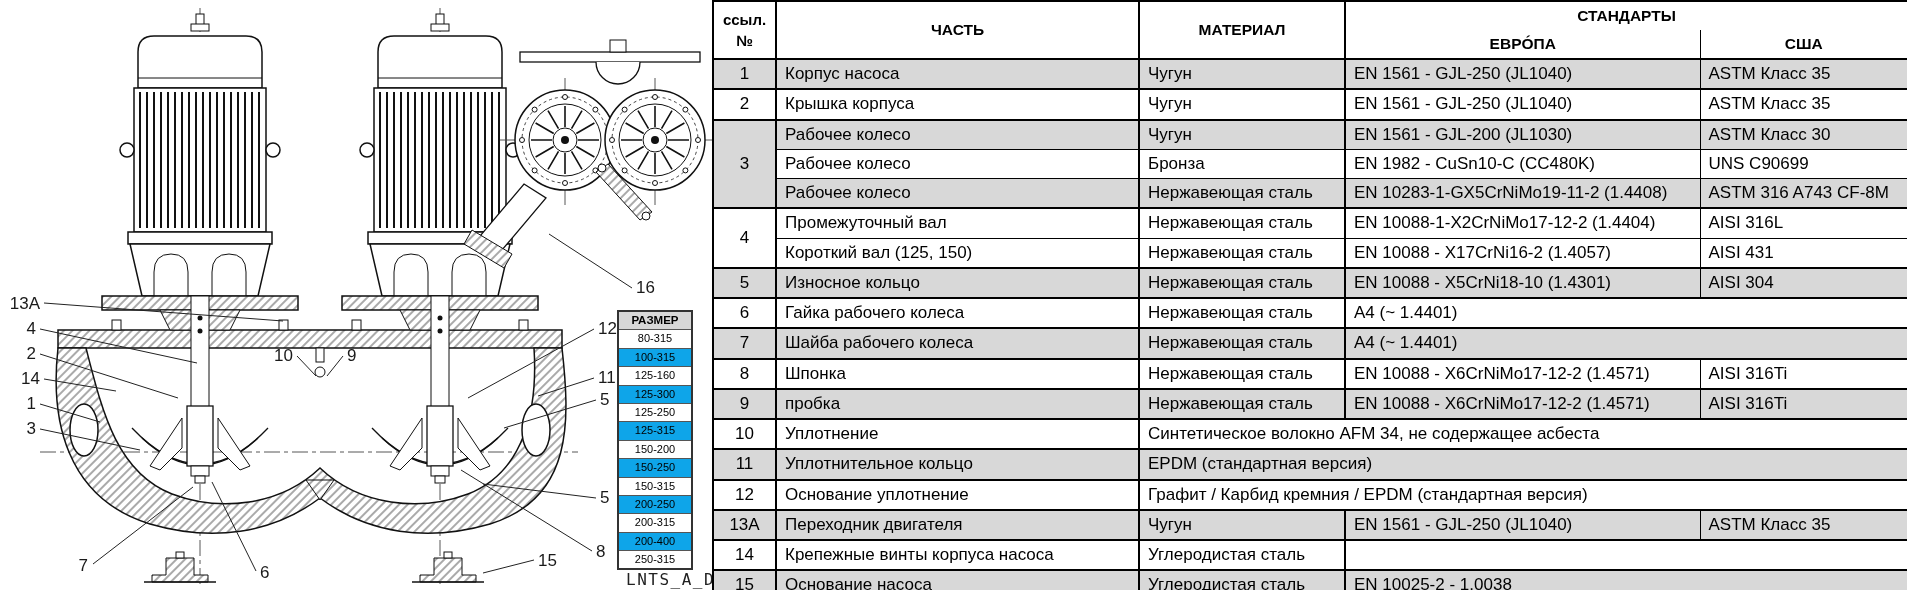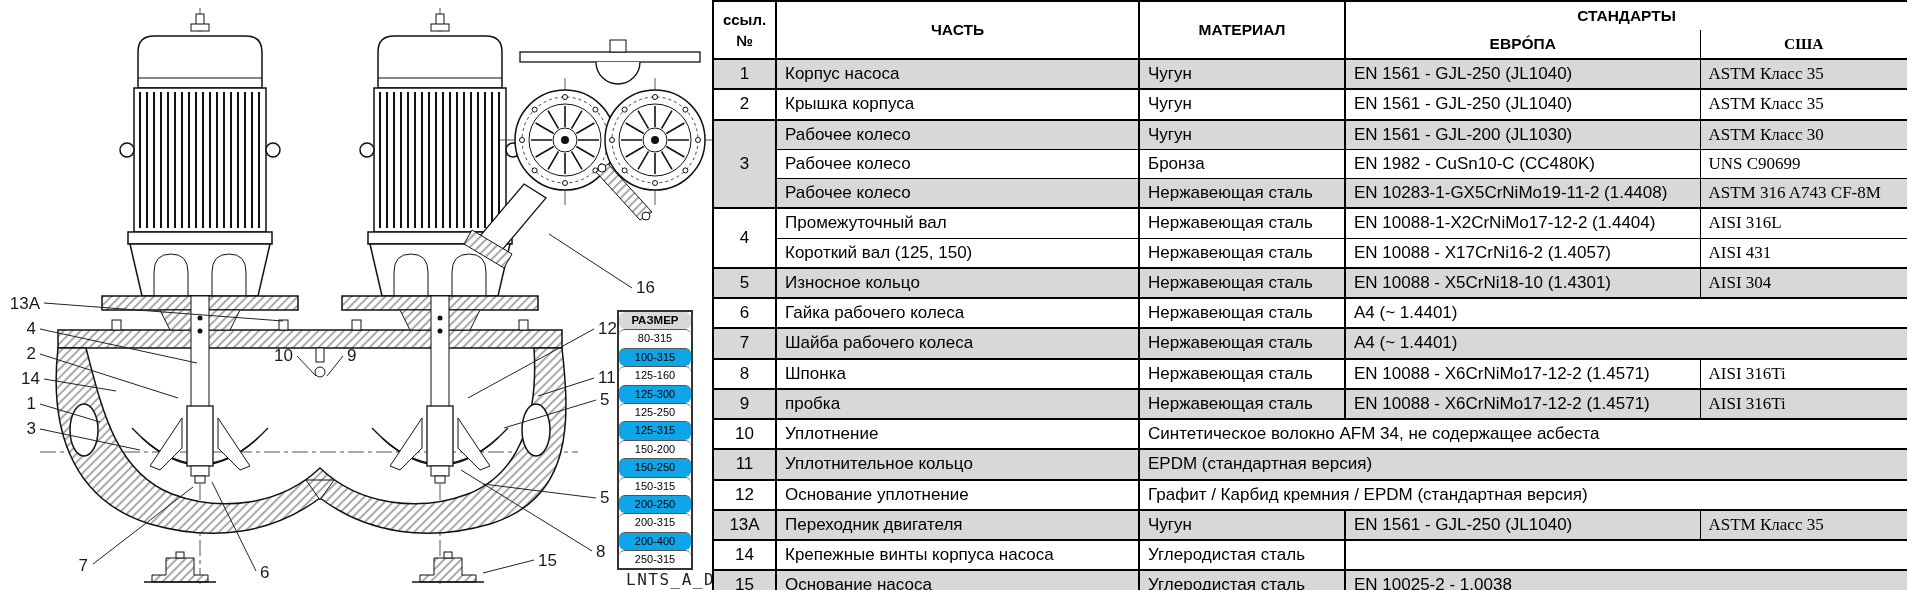--- a/index.html
+++ b/index.html
@@ -5,36 +5,36 @@
   html,body{margin:0;padding:0;background:#fff;}
   .stage{position:relative;width:1907px;height:590px;background:#fff;overflow:hidden;
          font-family:"Liberation Sans",sans-serif;color:#000;}
   
   .drawing-panel{position:absolute;left:0;top:0;width:712px;height:590px;}
   svg text.callout{font-family:"Liberation Sans",sans-serif;font-size:17px;fill:#1a1a1a;}
   .cl{stroke:#444;stroke-width:0.9;stroke-dasharray:16 4 4 4;fill:none;}
   
   .size-table{position:absolute;left:617px;top:310px;width:72px;border:2px solid #333;background:#fff;}
   .size-row{height:17.4px;line-height:17.4px;font-size:11px;text-align:center;
-            border-top:1px solid #555;white-space:nowrap;overflow:hidden;border-radius:6px;}
+            border-top:1px solid #555;white-space:nowrap;overflow:hidden;}
   .size-row.hdr{font-weight:bold;font-size:11.5px;border-top:none;background:#d8d8d8;}
   .size-row.shade{background:#0ea5e9;}
   .ds-code{position:absolute;left:626px;top:570px;font-family:"DejaVu Sans Mono",monospace;
            font-size:16px;letter-spacing:1.5px;color:#222;}
   
   .table-panel{position:absolute;left:712px;top:0;width:1195px;height:590px;}
   table.parts{border-collapse:collapse;table-layout:fixed;width:1195px;border:2.5px solid #000;}
   table.parts th,table.parts td{overflow:hidden;white-space:nowrap;}
   thead th{font-weight:bold;background:#fff;vertical-align:middle;text-align:center;font-size:15.5px;}
   th.refh{font-size:15px;}
   th.refh .l{line-height:21px;}
   tr.hdr1 th{height:26px;}
   tr.hdr2 th{height:26px;border-bottom:2px solid #000;margin-left:48px;}
   th.bl2,td.bl2{border-left:2px solid #000;}
-  th.bl1,td.bl1{border-left:1px solid #000;font-family:Liberation Serif, serif;}
+  th.bl1,td.bl1{border-left:1px solid #000;}
   tbody td{height:28.26px;font-size:17px;padding:0 0 0 8px;vertical-align:middle;}
   td.ref{text-align:center;padding:0;background:transparent;border-right:2px solid #000;}
   tr.gt td{border-top:2px solid #000;}
   tr.st td{border-top:1px solid #000;}
   tr.shade{background:#d8d8d8;}
 </style>
 </head>
 <body>
 
 <div class="stage">

